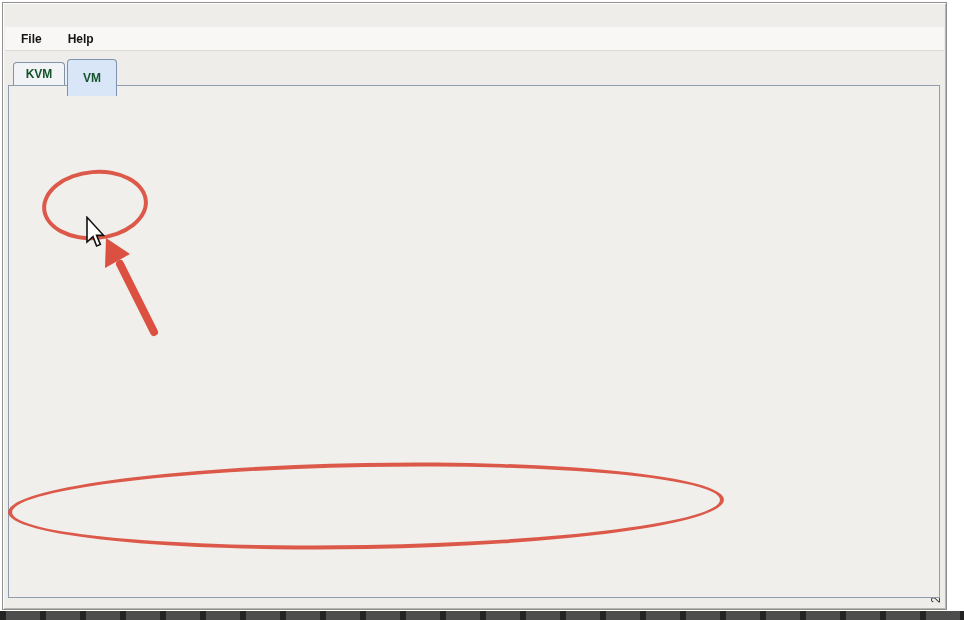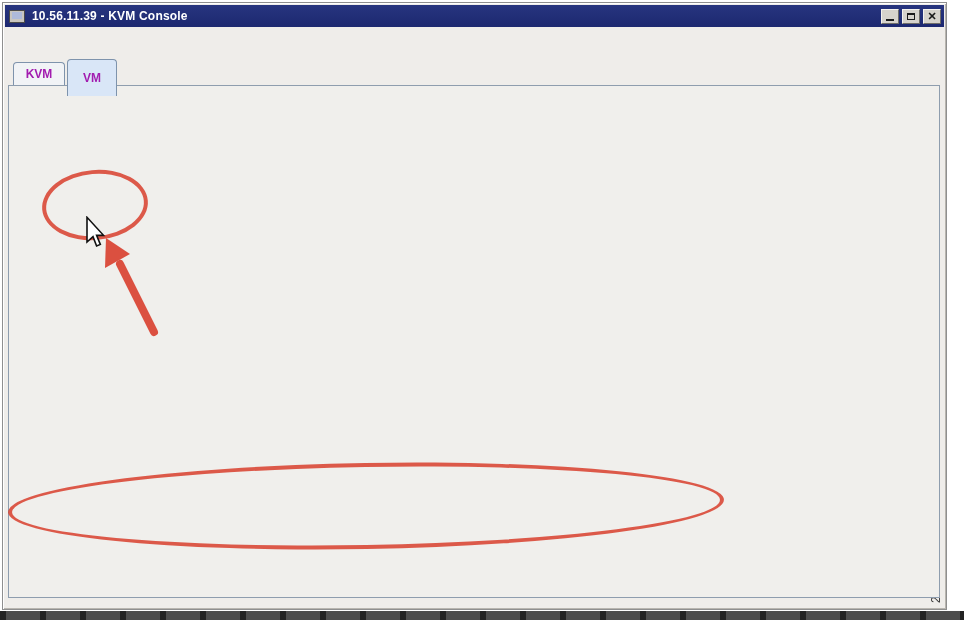--- a/index.html
+++ b/index.html
@@ -21,21 +21,21 @@
   .glyph-min { align-self:flex-end; margin-bottom:2px; width:8px; border-bottom:2px solid #1a1a1a; height:6px; }
   .glyph-max { width:8px; height:7px; border:1px solid #1a1a1a; border-top-width:2px; }
   .glyph-x { font-size:11px; font-weight:bold; }
 
   .menubar { position:absolute; left:2px; top:24px; right:2px; height:24px; background:#f8f7f5;
              border-bottom:1px solid #dcdad6; display:flex; align-items:center; gap:26px; padding-left:16px; }
   .menu-item { font-size:12px; font-weight:bold; color:#141414; }
 
   
   .tab { position:absolute; border:1px solid #7e93ac; border-bottom:none; border-radius:4px 4px 0 0;
-         font-size:12px; font-weight:bold; color:#a21caf; display:flex; align-items:center; justify-content:center; }
+         font-size:12px; font-weight:bold; color:#14532d; display:flex; align-items:center; justify-content:center; }
   .tab-kvm { left:13px; top:62px; width:52px; height:23px; background:#f1f3f6; z-index:1; }
   .tab-vm  { left:67px; top:59px; width:50px; height:37px; background:#d9e6f7; z-index:3; }
 
   .panel { position:absolute; left:8px; top:85px; width:932px; height:513px;
            background:#f0efec; border:1px solid #8e9dae; z-index:2; }
 
   .section-label { position:absolute; font-size:12px; font-weight:bold; color:#141414; }
 
   
   .tbl { position:absolute; background:#ffffff; border:1px solid #6f6f6f; overflow:hidden; }
@@ -101,36 +101,25 @@
 
   .cd-icon, .drive-icon { flex:0 0 auto; }
 </style>
 </head>
 <body>
 
 <div class="stage">
 
   <div class="window">
 
-    <div class="titlebar">
-      <div class="app-icon"></div>
-      <div class="title-text">10.56.11.39 - KVM Console</div>
-      <div class="win-controls">
-        <div class="win-btn">
-            <span class="glyph-min"></span>
-          </div>
-        <div class="win-btn">
-            <span class="glyph-max"></span>
-          </div>
-        <div class="win-btn">
-            <span class="glyph-x">✕</span>
-          </div>
-      </div>
-    </div>
-
+
+    <div class="menubar">
+      <span class="menu-item">File</span>
+      <span class="menu-item">Help</span>
+    </div>
   </div>
 
   <div class="tab tab-kvm">
       <span>KVM</span>
     </div>
   <div class="tab tab-vm">
       <span>VM</span>
     </div>
 
   <div class="panel"></div>

